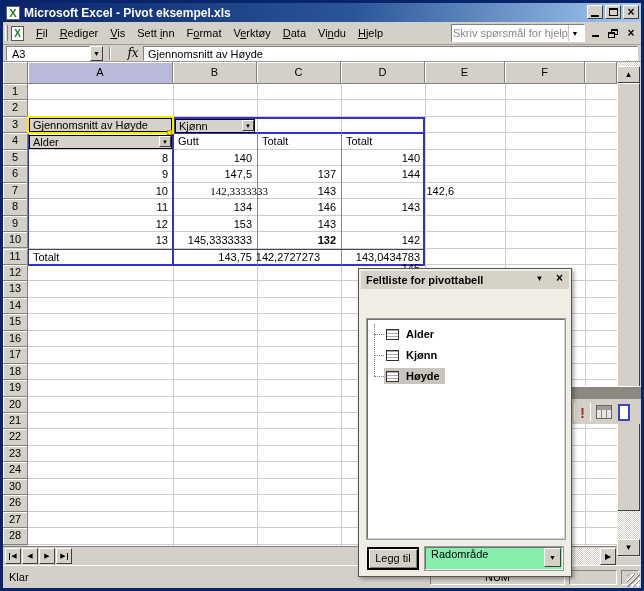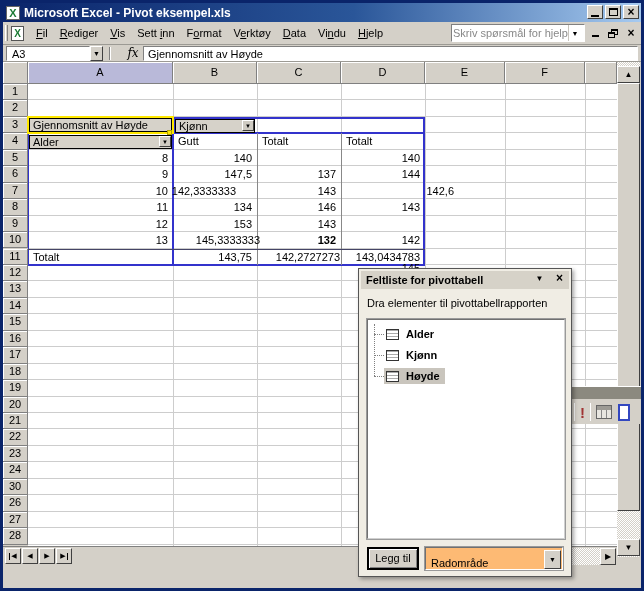--- a/index.html
+++ b/index.html
@@ -153,22 +153,22 @@
   .fl-hconn{width:10px;height:1px;border-top:1px dotted #808080}
   .fl-vconn{position:absolute;left:6px;top:4px;width:1px;height:52px;border-left:1px dotted #808080}
   .fl-ficon{width:13px;height:11px;border:1px solid #333;background:
     linear-gradient(#aaa 0 1px,#fff 1px 3px,#aaa 3px 4px,#fff 4px 6px,#aaa 6px 7px,#fff 7px);margin-right:4px}
   .fl-label{font-weight:bold;padding:1px 3px}
   .fl-item.sel .selwrap{background:#C9C5BD}
   .selwrap{display:flex;align-items:center;padding:1px 2px}
   .fl-add{position:absolute;left:8px;top:278px;width:52px;height:23px;background:#D4D0C8;
     border:2px solid #000;box-shadow:inset 1px 1px 0 #fff,inset -1px -1px 0 #808080;
     text-align:center;line-height:18px}
-  .fl-combo{position:absolute;left:66px;top:278px;width:138px;height:23px;background:#fdba74;
-    border:1px solid;border-color:#707070 #fff #fff #707070;outline:1px solid #999;display:flex;align-items:flex-end}
+  .fl-combo{position:absolute;left:66px;top:278px;width:138px;height:23px;background:#86efac;
+    border:1px solid;border-color:#707070 #fff #fff #707070;outline:1px solid #999;display:flex;align-items:flex-start}
   .fl-combo-text{padding-left:5px;flex:1}
   .fl-combo-btn{width:17px;height:19px;background:#D4D0C8;border:1px solid;
     border-color:#fff #404040 #404040 #fff;text-align:center;font-size:7px;line-height:18px;margin-right:1px}
 </style>
 </head>
 <body>
 
 <div class="window">
  <div class="chrome">
 
@@ -305,38 +305,38 @@
         <div class="cell txt" style="left: 340px; width: 79px; top: 130.35px;">Totalt</div>
         <div class="cell num" style="left: 27px; width: 140px; top: 146.8px;">8</div>
         <div class="cell num" style="left: 172px; width: 79px; top: 146.8px;">140</div>
         <div class="cell num" style="left: 256px; width: 79px; top: 146.8px;"></div>
         <div class="cell num" style="left: 340px; width: 79px; top: 146.8px;">140</div>
         <div class="cell num" style="left: 27px; width: 140px; top: 163.25px;">9</div>
         <div class="cell num" style="left: 172px; width: 79px; top: 163.25px;">147,5</div>
         <div class="cell num" style="left: 256px; width: 79px; top: 163.25px; padding-left: 36px;">137</div>
         <div class="cell num" style="left: 340px; width: 79px; top: 163.25px;">144</div>
         <div class="cell num" style="left: 27px; width: 140px; top: 179.7px;">10</div>
-        <div class="cell num" style="left: 156px; width: 79px; top: 179.7px;">142,3333333</div>
+        <div class="cell num" style="left: 188px; width: 79px; top: 179.7px; font-family: Liberation Serif, serif;">142,3333333</div>
         <div class="cell num" style="left: 256px; width: 79px; top: 179.7px;">143</div>
         <div class="cell num" style="left: 340px; width: 79px; top: 179.7px; margin-left: 34px;">142,6</div>
         <div class="cell num" style="left: 27px; width: 140px; top: 196.15px;">11</div>
         <div class="cell num" style="left: 172px; width: 79px; top: 196.15px;">134</div>
         <div class="cell num" style="left: 256px; width: 79px; top: 196.15px;">146</div>
         <div class="cell num" style="left: 340px; width: 79px; top: 196.15px;">143</div>
         <div class="cell num" style="left: 27px; width: 140px; top: 212.6px;">12</div>
         <div class="cell num" style="left: 172px; width: 79px; top: 212.6px;">153</div>
         <div class="cell num" style="left: 256px; width: 79px; top: 212.6px;">143</div>
         <div class="cell num" style="left: 340px; width: 79px; top: 212.6px; margin-top: 44px;">145</div>
         <div class="cell num" style="left: 27px; width: 140px; top: 229.05px;">13</div>
-        <div class="cell num" style="left: 180px; width: 79px; top: 229.05px;">145,3333333</div>
+        <div class="cell num" style="left: 172px; width: 79px; top: 229.05px;">145,3333333</div>
         <div class="cell num" style="left: 256px; width: 79px; top: 229.05px; font-weight: bold;">132</div>
         <div class="cell num" style="left: 340px; width: 79px; top: 229.05px;">142</div>
         <div class="cell txt" style="left: 27px; width: 140px; top: 245.5px;">Totalt</div>
         <div class="cell num" style="left: 172px; width: 79px; top: 245.5px;">143,75</div>
-        <div class="cell num" style="left: 260px; width: 79px; top: 245.5px;">142,2727273</div>
+        <div class="cell num" style="left: 240px; width: 79px; top: 245.5px;">142,2727273</div>
         <div class="cell num" style="left: 340px; width: 79px; top: 245.5px;">143,0434783</div>
       </div>
 
   <div class="vsb">
     <div class="sbtn" style="top:4px">▲</div>
     <div class="vsb-thumb"></div>
     <div class="sbtn" style="top:477px">▼</div>
   </div>
 
   <div class="ptb">
@@ -356,28 +356,34 @@
       <div class="nav-btn"><span class="nav-bar"></span>◀</div>
       <div class="nav-btn">◀</div>
       <div class="nav-btn">▶</div>
       <div class="nav-btn">▶<span class="nav-bar"></span></div>
     </div>
     <div class="hsb-track"></div>
     <div class="hsb-btn">▶</div>
   </div>
   <div class="corner-box"></div>
 
+  <div class="statusbar">
+    <div class="status-left">Klar</div>
+    <div class="spanel" style="left:427px;width:135px">NUM</div>
+    <div class="spanel" style="left:566px;width:48px"></div>
+    <div class="spanel" style="left:618px;width:18px"></div>
+    <div class="grip-corner"></div>
+  </div>
 
   <div class="fieldlist">
     <div class="fl-title">
           <span>Feltliste for pivottabell</span>
         </div>
     <div class="fl-tbtn fl-arrow">▼</div>
     <div class="fl-tbtn fl-close">×</div>
-    <div class="fl-hint">Dra elementer til pivottabellrapporten</div>
     <div class="fl-list" id="fl-list">
       <div class="fl-vconn"></div>
     <div class="fl-item" style="top: 4px;">
             <div class="fl-hconn"></div>
             <div class="selwrap">
               <div class="fl-ficon"></div>
               <div class="fl-label">Alder</div>
             </div>
           </div>
           <div class="fl-item" style="top: 25px;">

